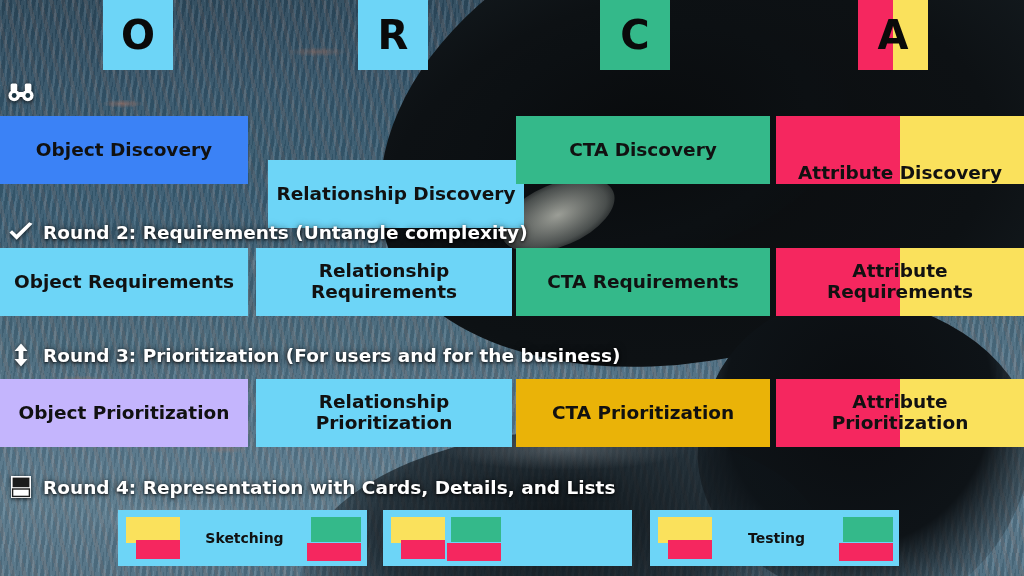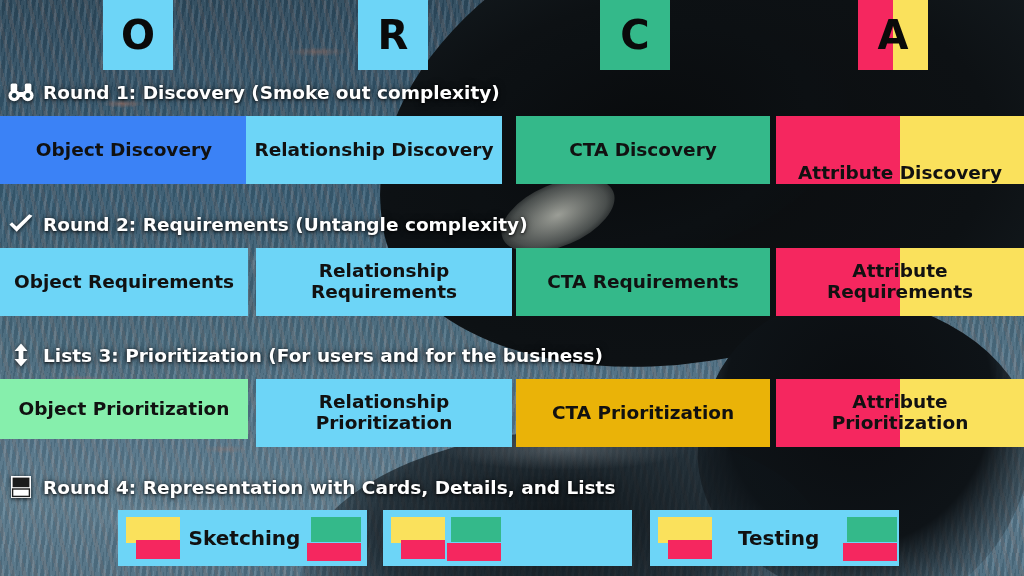--- a/index.html
+++ b/index.html
@@ -184,21 +184,21 @@
     position: absolute;
     display: flex;
     align-items: center;
     box-sizing: border-box;
   }
   .card-title {
     flex: 1;
     text-align: center;
     color: #111111;
     font-weight: bold;
-    font-size: 20px;
+    font-size: 14px;
   }
   .stack {
     position: relative;
     width: 56px;
     height: 46px;
     flex: 0 0 auto;
   }
   .stack .blk { position: absolute; }
   .stack.left-stack .top  { left: 0;  top: 2px;  width: 54px; height: 26px; }
   .stack.left-stack .bot  { left: 10px; top: 25px; width: 44px; height: 19px; }
@@ -246,40 +246,39 @@
       <svg width="26" height="22" viewBox="0 0 26 22" aria-hidden="true">
         <circle cx="6.2" cy="14.5" r="5.8" fill="#ffffff"></circle>
         <circle cx="19.8" cy="14.5" r="5.8" fill="#ffffff"></circle>
         <circle cx="6.2" cy="14.5" r="2.4" fill="#17323f"></circle>
         <circle cx="19.8" cy="14.5" r="2.4" fill="#17323f"></circle>
         <rect x="11" y="11" width="4" height="5" fill="#ffffff"></rect>
         <rect x="2.6" y="2.5" width="6.6" height="8" rx="1.6" fill="#ffffff"></rect>
         <rect x="16.8" y="2.5" width="6.6" height="8" rx="1.6" fill="#ffffff"></rect>
       </svg>
     </span>
-    <span>Round 1: Discovery (Smoke out complexity)</span>
   </div>
   <div class="band" style="top:116px;height:68px;">
     <div class="cell" style="left:0;width:248px;height:68px;background:#3b82f6;">
       <span class="label">Object Discovery</span>
     </div>
-    <div class="cell" style="left:246px;width:256px;height:68px;background:#6DD5F7;">
+    <div class="cell" style="left:268px;width:256px;height:68px;background:#6DD5F7;margin-top:44px;">
       <span class="label">Relationship Discovery</span>
     </div>
     <div class="cell" style="left:516px;width:254px;height:68px;background:#34B98A;">
       <span class="label">CTA Discovery</span>
     </div>
     <div class="cell" style="left:776px;width:248px;height:68px;align-items:flex-end;">
       <span class="split-half left" style="background:#F5275F;"></span>
       <span class="split-half right" style="background:#FAE15C;"></span>
       <span class="label">Attribute Discovery</span>
     </div>
   </div>
 
-  <div class="round-head" style="top:212px;">
+  <div class="round-head" style="top:220px;">
     <span class="round-icon">
       <svg width="27" height="22" viewBox="0 0 27 22" aria-hidden="true">
         <path d="M1.5 11.5 L9 19 L25.5 2.5 L22 1 L8.8 13.6 L4.2 9.2 Z" fill="#ffffff"></path>
       </svg>
     </span>
     <span>Round 2: Requirements (Untangle complexity)</span>
   </div>
   <div class="band" style="top:248px;height:80px;">
     <div class="cell" style="left:0;width:248px;height:68px;background:#6DD5F7;">
       <span class="label">Object Requirements</span>
@@ -296,24 +295,24 @@
       <span class="label">Attribute<br>Requirements</span>
     </div>
   </div>
 
   <div class="round-head" style="top:343px;">
     <span class="round-icon">
       <svg width="20" height="24" viewBox="0 0 20 24" aria-hidden="true">
         <path d="M10 0.5 L16.5 8 L12.4 8 L12.4 16 L16.5 16 L10 23.5 L3.5 16 L7.6 16 L7.6 8 L3.5 8 Z" fill="#ffffff"></path>
       </svg>
     </span>
-    <span>Lists 3: Prioritization (For users and for the business)</span>
+    <span>Round 3: Prioritization (For users and for the business)</span>
   </div>
   <div class="band" style="top:379px;height:68px;">
-    <div class="cell" style="left:0;width:248px;height:60px;background:#86efac;">
+    <div class="cell" style="left:0;width:248px;height:68px;background:#c4b5fd;">
       <span class="label">Object Prioritization</span>
     </div>
     <div class="cell" style="left:256px;width:256px;height:68px;background:#6DD5F7;">
       <span class="label">Relationship<br>Prioritization</span>
     </div>
     <div class="cell" style="left:516px;width:254px;height:68px;background:#eab308;">
       <span class="label">CTA Prioritization</span>
     </div>
     <div class="cell" style="left:776px;width:248px;height:68px;">
       <span class="split-half left" style="background:#F5275F;"></span>

